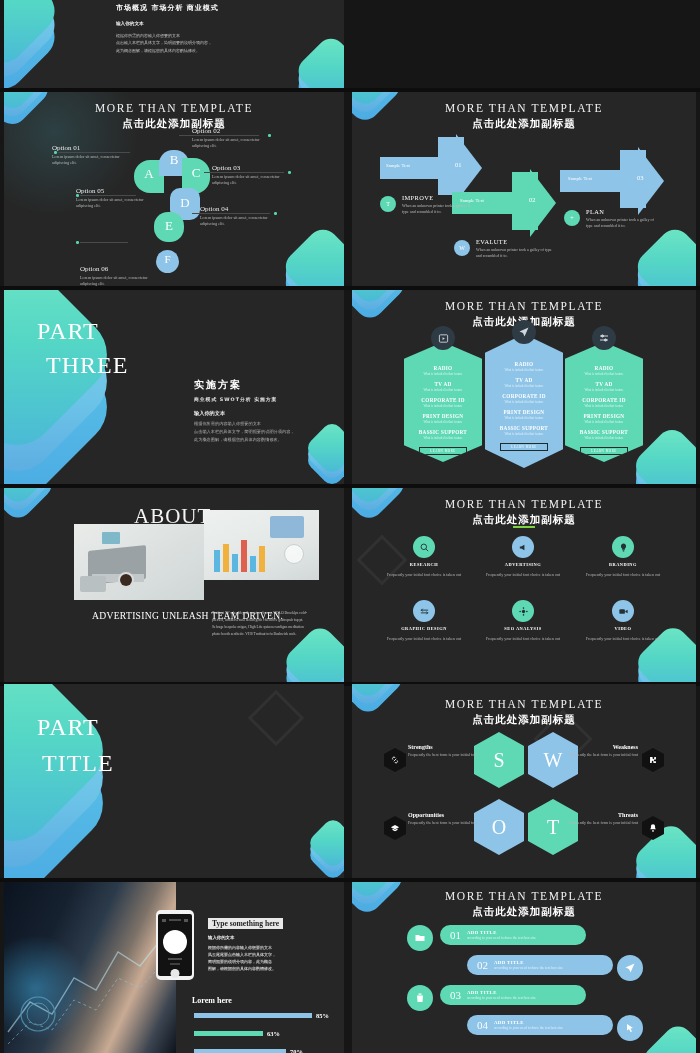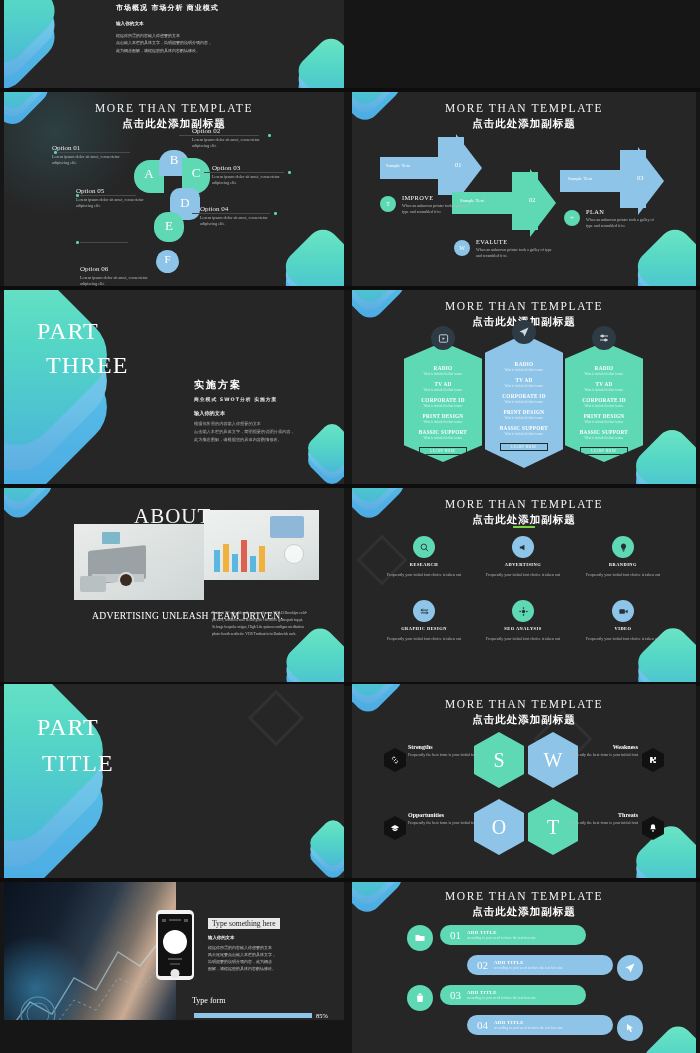--- a/index.html
+++ b/index.html
@@ -164,21 +164,21 @@
           color:#fff; font-family:"Liberation Serif",serif; font-size:20px; }
   .swcap { position:absolute; width:86px; }
   .swcap h6 { color:#fff; font-family:"Liberation Serif",serif; font-size:6px;
               font-weight:bold; margin-bottom:2px; }
   .swcap p { color:#b6b6b6; font-family:"Liberation Serif",serif; font-size:4px; line-height:1.5; }
   .swico { position:absolute; width:22px; height:24px; background:#111;
            clip-path: polygon(50% 0%, 100% 25%, 100% 75%, 50% 100%, 0% 75%, 0% 25%);
            display:flex; align-items:center; justify-content:center; }
 
   
-  #s9 { top:882px; height:138px; }
+  #s9 { top:882px; height:171px;font-weight:bold; }
   .biz-photo { position:absolute;
     background:
       radial-gradient(circle at 18% 62%, rgba(60,160,210,.55) 0%, rgba(60,160,210,0) 30%),
       linear-gradient(115deg,#0b1320 0%,#16212f 28%,#2c3b4b 46%,#7d7268 62%,#c9ab94 72%,#3b4450 88%,#0d131c 100%);
   }
   .phone { position:absolute; background:#f3f3f3; border-radius:5px; padding:4px 2px; }
   .phone .scr { background:#121212; border-radius:2px; position:relative; }
   .phone .knob { position:absolute; left:50%; transform:translateX(-50%);
                  border-radius:50%; background:#fff; }
   .tsh { position:absolute; background:#e8e8e8; color:#1d1d1d;
@@ -757,21 +757,21 @@
 
     <div class="tsh" style="left:204px;top:36px;">Type something here</div>
     <div class="p-body" style="left:204px;top:52px;">
       <b>输入你的文本</b>
       <span style="white-space:pre-line;">根据你所需的内容输入你想要的文本
 风云尾尾要点击输入本栏的具体文字，
 简明扼要的说明分项内容，此为概念
 图解，请根据您的具体内容酌情修改。</span>
     </div>
 
-    <div class="th" style="left:188px;top:114px;">Type form</div>
+    <div class="th" style="left:188px;top:114px;">Lorem here</div>
 
     <div class="barrow" style="left:190px;top:131px;">
       <div class="fill" style="width:118px;background:#8ec4e8;"></div>
       <span class="pct">85%</span>
     </div>
     <div class="barrow" style="left:190px;top:149px;">
       <div class="fill" style="width:69px;background:#5fd9b4;"></div>
       <span class="pct">63%</span>
     </div>
     <div class="barrow" style="left:190px;top:167px;">

